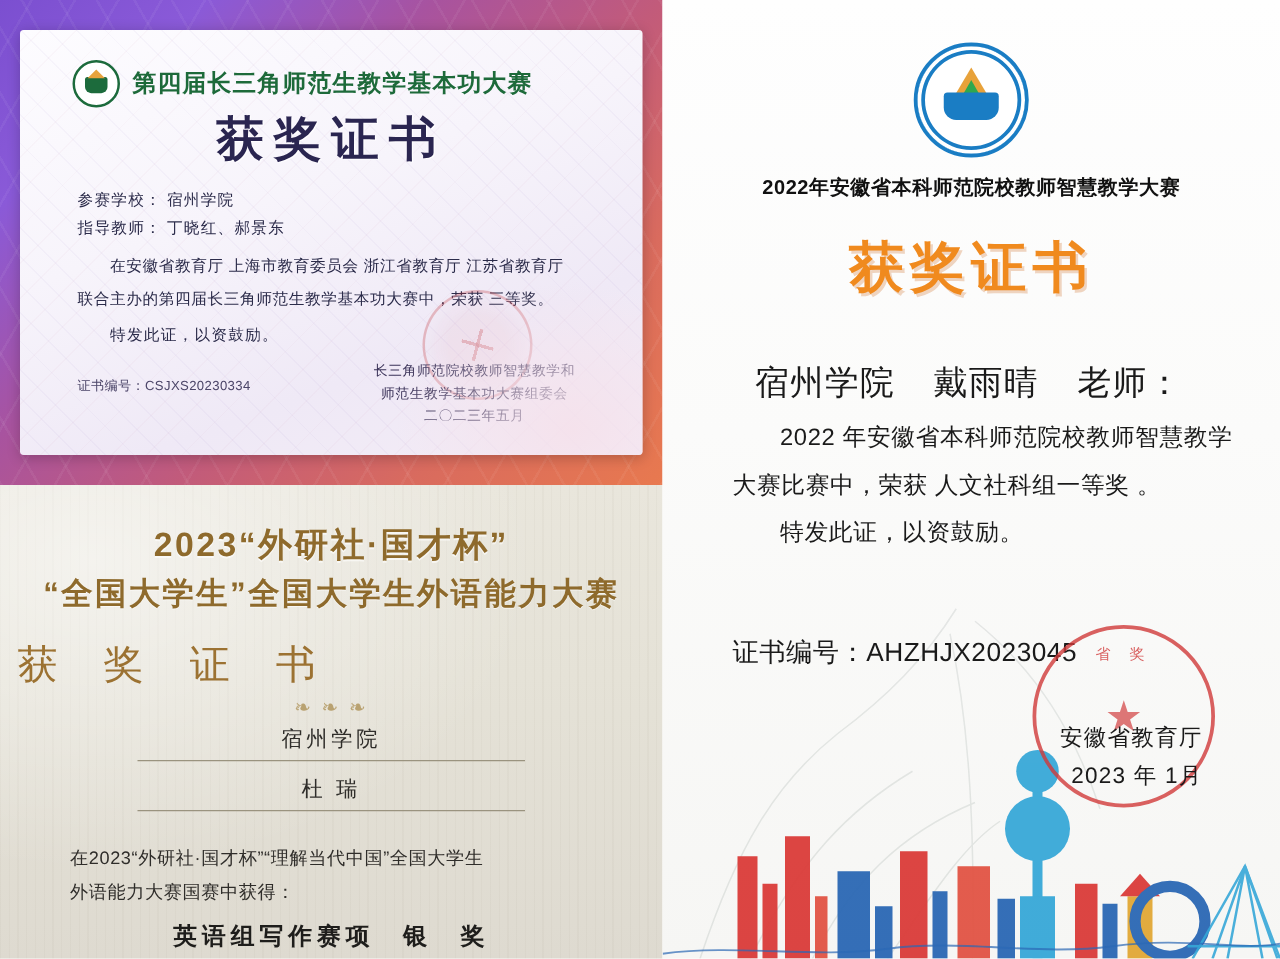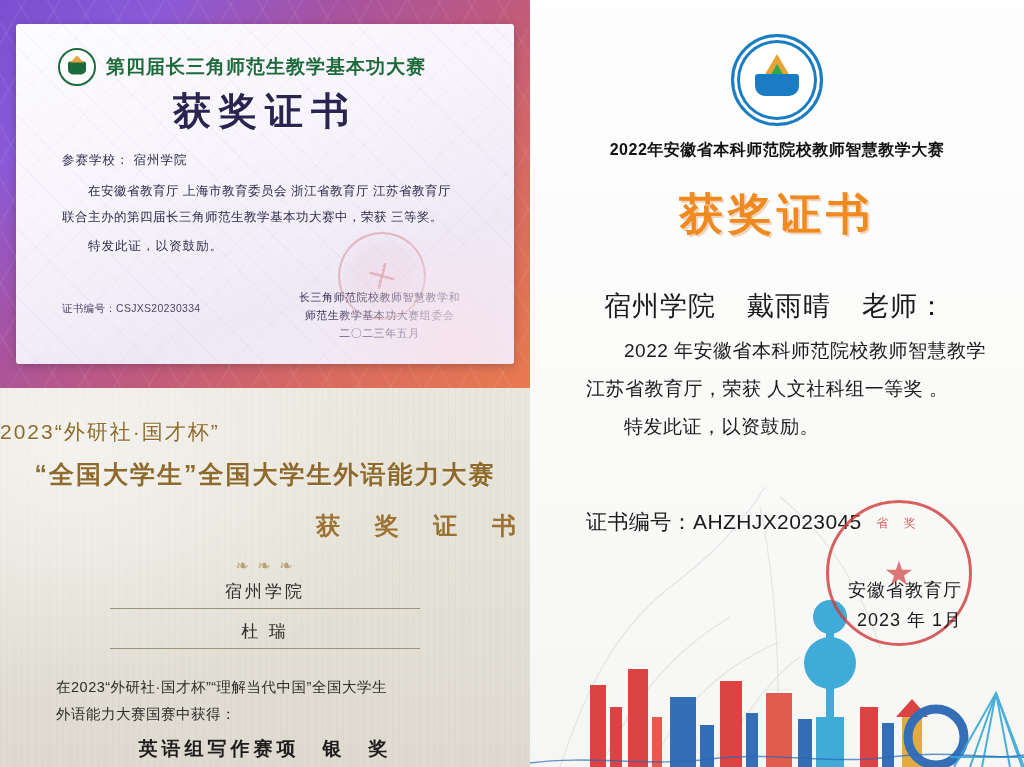--- a/index.html
+++ b/index.html
@@ -226,45 +226,45 @@
     position: absolute;
     inset: 0;
     background:
       radial-gradient(ellipse at 14% 16%, rgba(255,255,255,0.55) 0%, rgba(255,255,255,0) 55%),
       repeating-linear-gradient(90deg, rgba(140,130,110,0.05) 0 1px, rgba(0,0,0,0) 1px 7px);
   }
   .c2-t1 {
     position: absolute;
     top: 30px;
     left: 0; right: 0;
-    text-align: left;
-    font-size: 21px;
-    font-weight: normal;
+    text-align: center;
+    font-size: 27px;
+    font-weight: bold;
     color: #8e6a2c;
     letter-spacing: 2px;
     text-shadow: 0 1px 0 rgba(255,255,255,0.6);
   }
   .c2-t2 {
     position: absolute;
     top: 70px;
     left: 0; right: 0;
     text-align: center;
     font-size: 25px;
     font-weight: bold;
     color: #8e6a2c;
     letter-spacing: 2px;
     text-shadow: 0 1px 0 rgba(255,255,255,0.6);
   }
   .c2-t3 {
     position: absolute;
     top: 122px;
     left: 0; right: 0;
-    text-align: right;
-    font-size: 24px;
-    font-weight: bold;
+    text-align: left;
+    font-size: 32px;
+    font-weight: normal;
     color: #9c7232;
     letter-spacing: 14px;
     text-indent: 14px;
   }
   .c2-orn {
     position: absolute;
     top: 168px;
     left: 0; right: 0;
     text-align: center;
     font-size: 16px;
@@ -475,20 +475,24 @@
             </span>
           <span class="c1-title">第四届长三角师范生教学基本功大赛</span>
         </div>
 
         <div class="c1-bigtitle">获奖证书</div>
 
         <div class="c1-body">
           <div class="c1-row">
             <span class="c1-label">参赛学校：</span>
             <span class="c1-val">宿州学院</span>
+          </div>
+          <div class="c1-row">
+            <span class="c1-label">指导教师：</span>
+            <span class="c1-val">丁晓红、郝景东</span>
           </div>
           <div class="c1-para">在安徽省教育厅 上海市教育委员会 浙江省教育厅 江苏省教育厅</div>
           <div class="c1-para2">联合主办的第四届长三角师范生教学基本功大赛中，荣获 三等奖。</div>
           <div class="c1-para3">特发此证，以资鼓励。</div>
         </div>
 
         <div class="c1-seal"></div>
 
         <div class="c1-code">证书编号：CSJXS20230334</div>
 
@@ -571,21 +575,21 @@
 
     <div class="r-salute">
       <span>宿州学院</span>
       <span class="sp"></span>
       <span>戴雨晴</span>
       <span class="sp"></span>
       <span>老师：</span>
     </div>
 
     <div class="r-body r-b1">2022 年安徽省本科师范院校教师智慧教学</div>
-    <div class="r-body r-b2">江苏省教育厅，荣获 人文社科组一等奖 。</div>
+    <div class="r-body r-b2">大赛比赛中，荣获 人文社科组一等奖 。</div>
     <div class="r-body r-b3">特发此证，以资鼓励。</div>
 
     <div class="r-code">证书编号：AHZHJX2023045</div>
 
     <div class="r-seal">
       <span class="arc">省 奖</span>
       <span class="star">★</span>
     </div>
 
     <div class="r-dept">安徽省教育厅</div>

